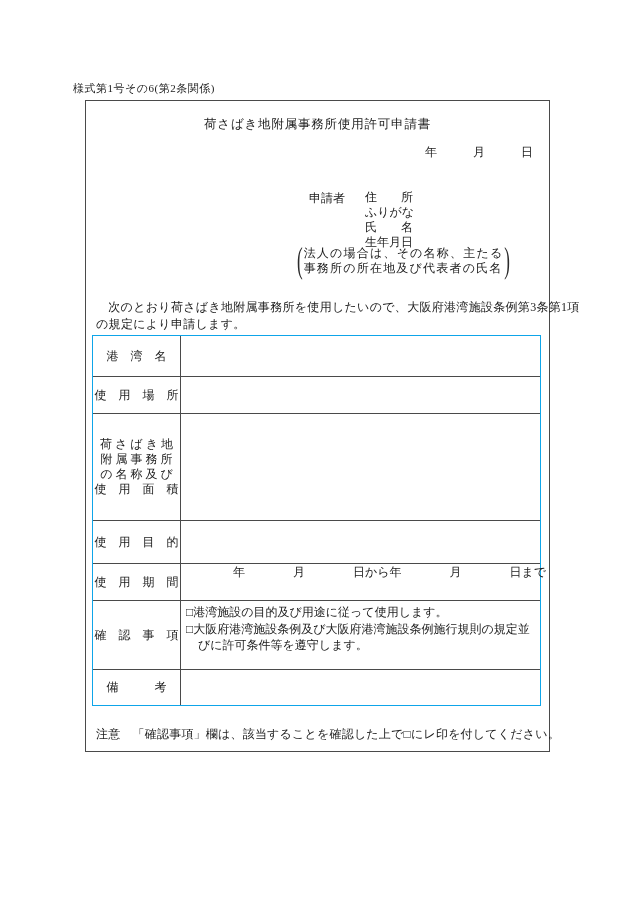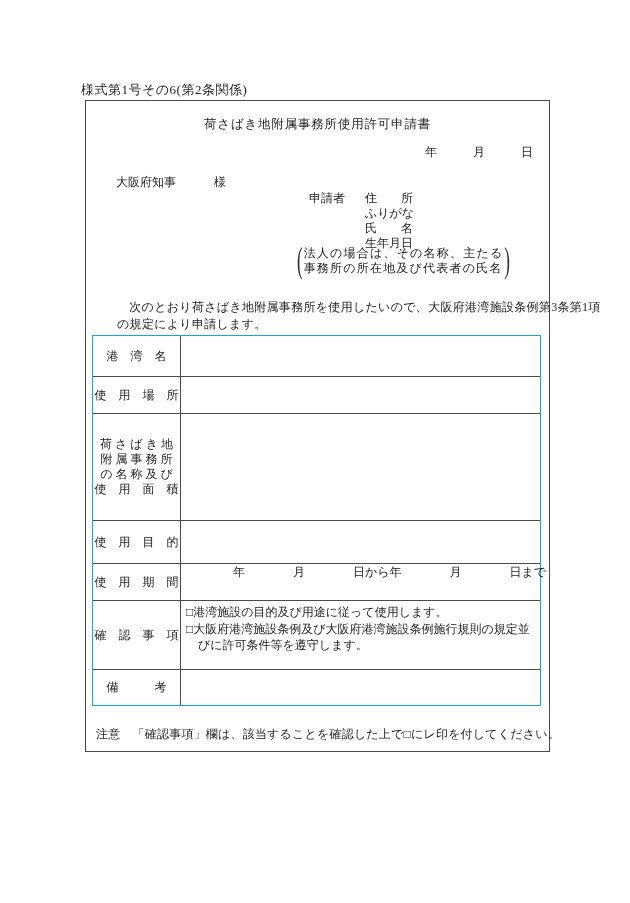--- a/index.html
+++ b/index.html
@@ -13,23 +13,23 @@
     position: relative;
     width: 630px;
     height: 903px;
     background: #ffffff;
     overflow: hidden;
     font-size: 12px;
     line-height: 1.25;
   }
   .form-code {
     position: absolute;
-    left: 81px;
+    left: 73px;
     top: 82px;
-    font-size: 13px;
+    font-size: 11px;
     letter-spacing: 0.5px;
     white-space: pre;
   }
   .form-box {
     position: absolute;
     left: 85px;
     top: 100px;
     width: 465px;
     height: 652px;
     border: 1px solid #4a4a4a;
@@ -62,21 +62,21 @@
   }
   .addressee-row .honorific { margin-left: 38px; }
   .applicant {
     position: absolute;
     top: 90px;
     left: 223px;
     display: flex;
     gap: 20px;
     font-size: 12px;
   }
-  .app-fields div { line-height: 15px; white-space: pre; }
+  .app-fields div { line-height: 15px; white-space: pre; font-family: Liberation Mono, monospace; }
   .corp-note {
     position: absolute;
     top: 145px;
     left: 211px;
     display: flex;
     align-items: center;
     font-size: 12px;
   }
   .corp-lines { padding: 0 1px; }
   .corp-lines div { line-height: 15px; letter-spacing: 1.2px; white-space: pre; }
@@ -87,21 +87,20 @@
     transform-origin: center;
     color: #2a2a2a;
     font-weight: 400;
   }
   .body-par {
     position: absolute;
     top: 198px;
     left: 10px;
     right: 8px;
     font-size: 12px;
-    margin-left: 21px;
   }
   .body-par div { line-height: 17px; letter-spacing: 0.3px; white-space: pre; }
   .ftable {
     position: absolute;
     top: 234px;
     left: 6px;
     width: 449px;
     border: 1px solid #0ea5e9;
   }
   .trow { display: flex; }
@@ -165,23 +164,20 @@
 <div class="page">
 
   <div class="form-code">様式第1号その6(第2条関係)</div>
 
   <div class="form-box">
 
     <div class="form-title">荷さばき地附属事務所使用許可申請書</div>
 
     <div class="date-line">年　　　月　　　日</div>
 
-    <div class="addressee-row">
-      <span>大阪府知事</span><span class="honorific">様</span>
-    </div>
 
     <div class="applicant">
       <span>申請者</span>
       <div class="app-fields">
         <div>住　　所</div>
         <div>ふりがな</div>
         <div>氏　　名</div>
         <div>生年月日</div>
       </div>
     </div>

